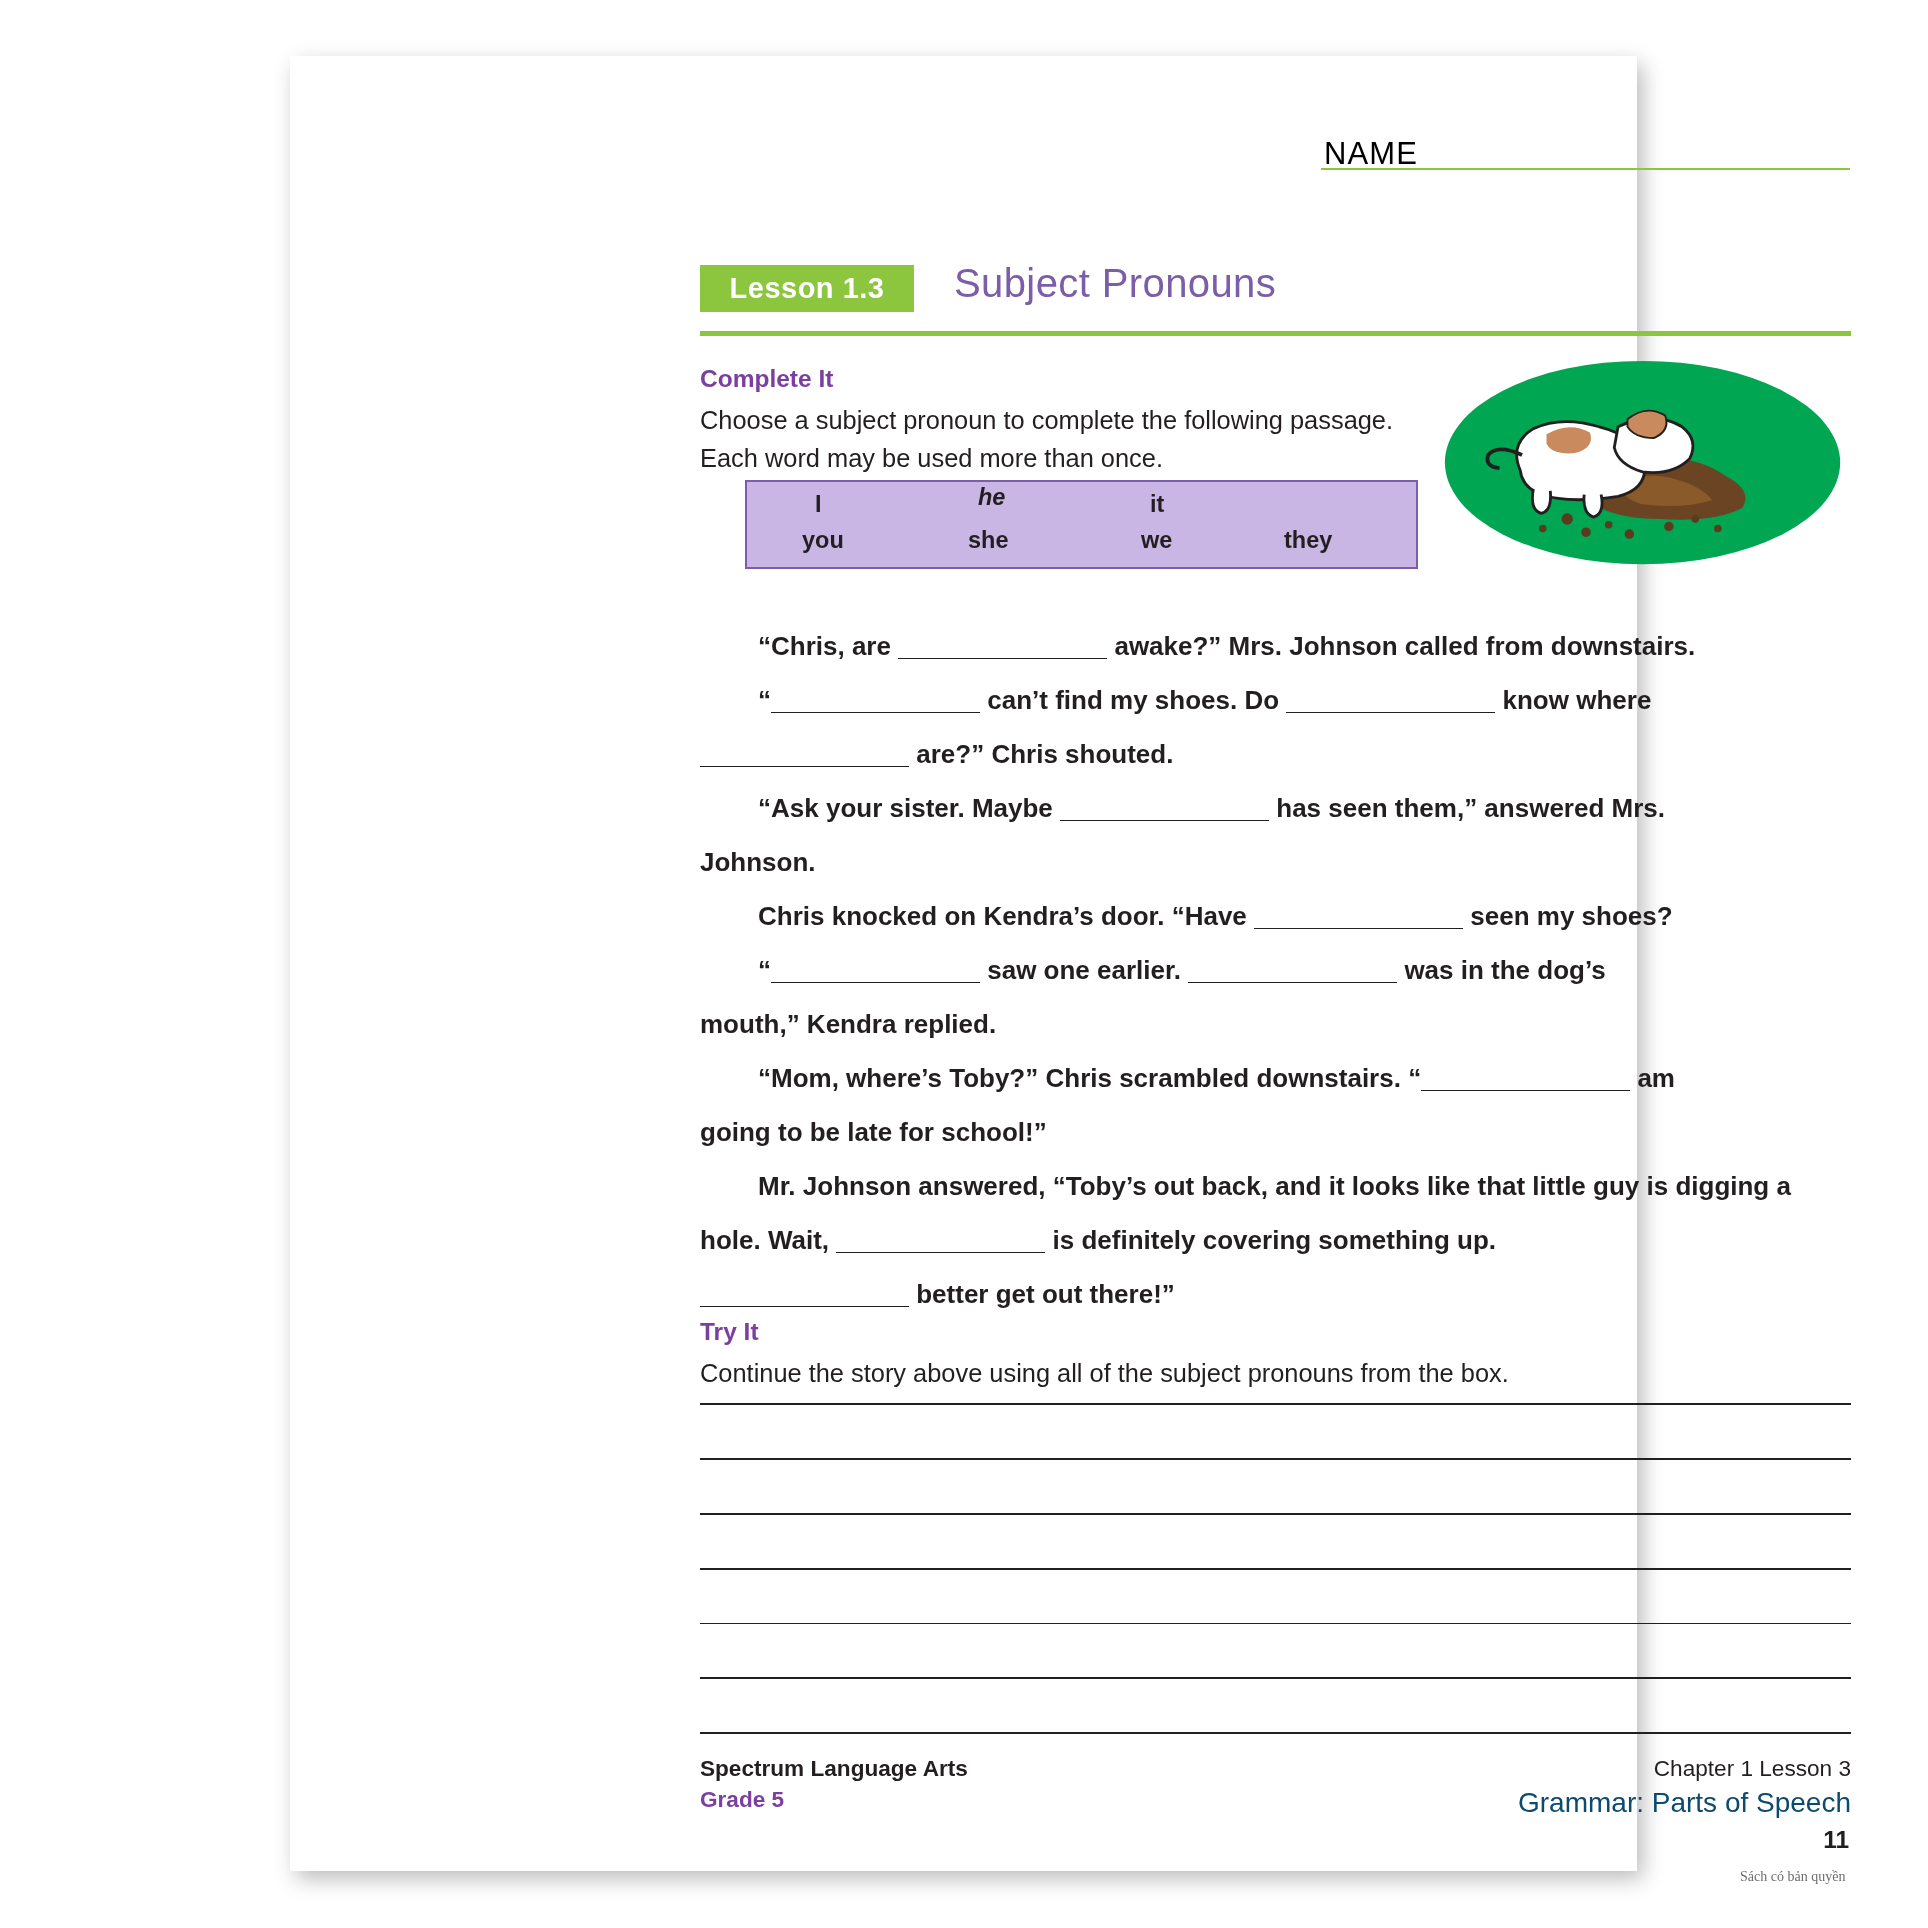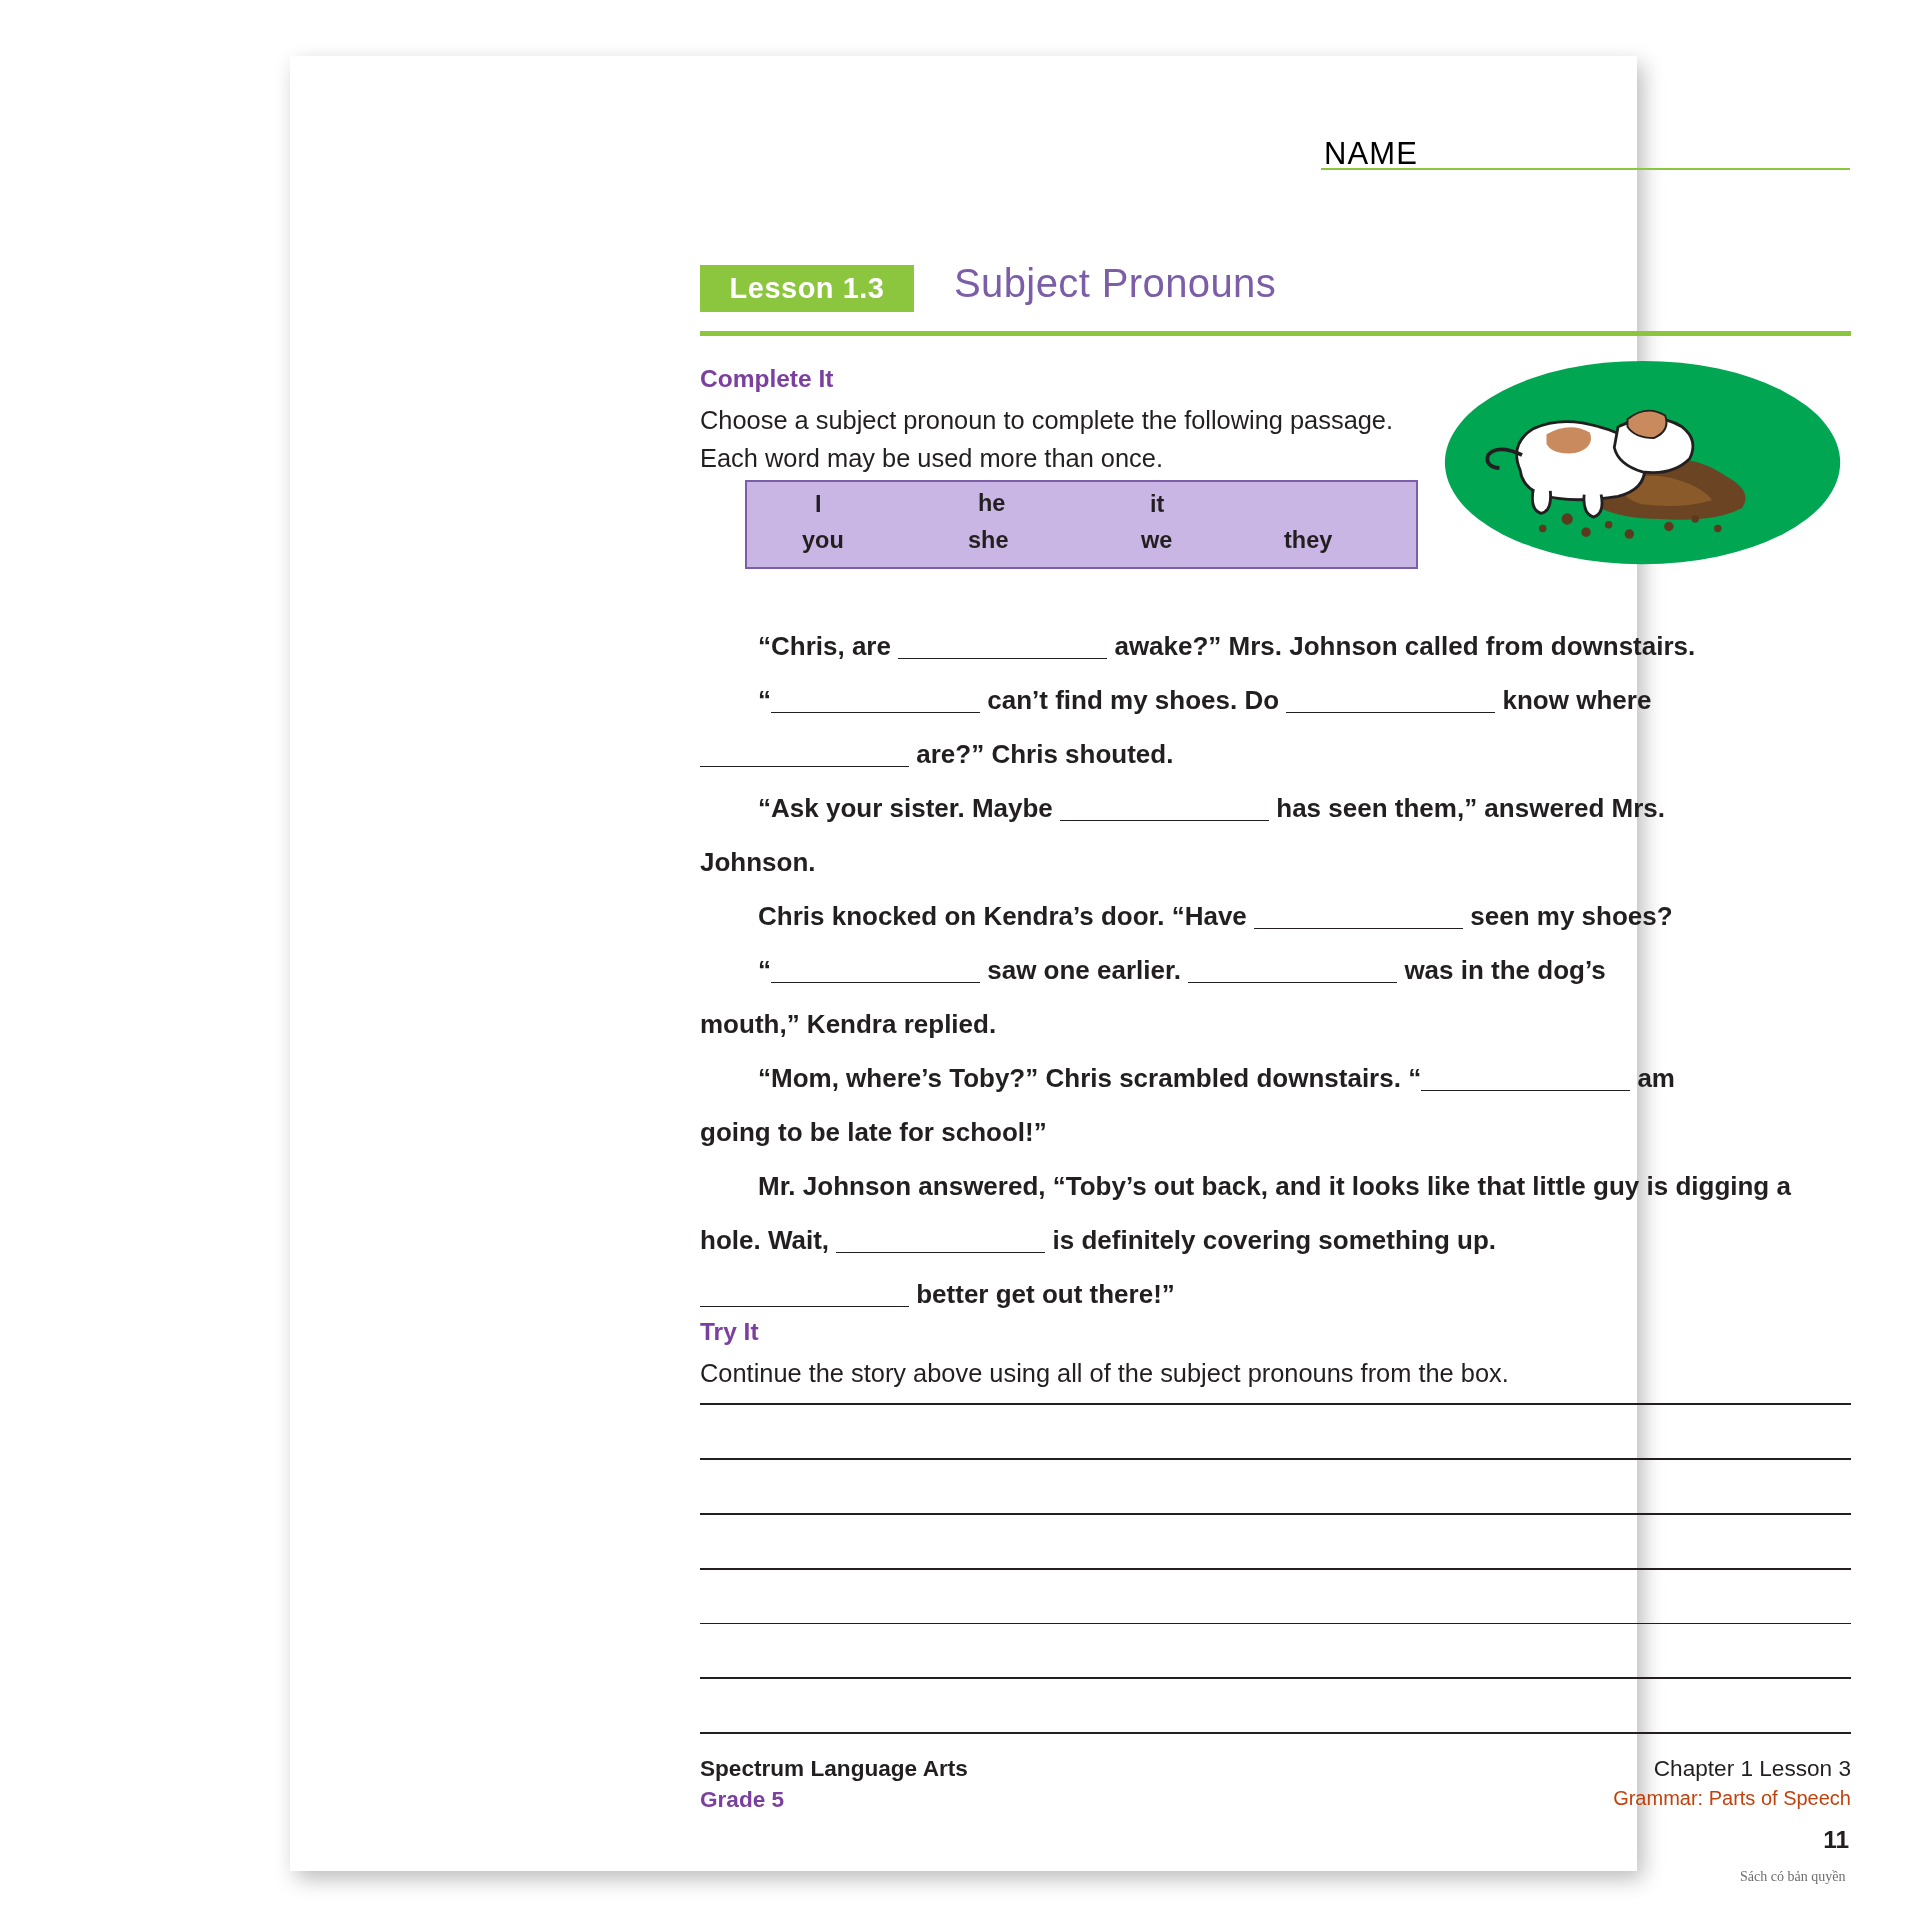--- a/index.html
+++ b/index.html
@@ -198,22 +198,22 @@
     top: 1700px;
     font-size: 22.6px;
     color: #231f20;
     text-align: right;
     width: 100%;
   }
   .footer-right-2 {
     position: absolute;
     right: 0px;
     top: 1731px;
-    font-size: 20px;
-    color: #c2410c;
+    font-size: 28px;
+    color: #0c4a6e;
     text-align: right;
     width: 100%;
   }
   .page-number {
     position: absolute;
     right: 1.9px;
     top: 1770px;
     font-size: 24.5px;
     font-weight: bold;
     color: #231f20;
@@ -253,21 +253,21 @@
     <div class="lesson-badge">Lesson 1.3</div>
     <div class="lesson-title">Subject Pronouns</div>
     <div class="header-rule"></div>
 
     <div class="section-heading" style="left:410px; top:309px;">Complete It</div>
     <div class="section-text" style="left:410px; top:345px; width:716px;">Choose a subject pronoun to complete the following passage. Each word may be used more than once.</div>
 
     <div class="word-box">
       <span class="word" style="left:68px;  top:9.4px;">I</span>
       <span class="word" style="left:55px;  top:45px;">you</span>
-      <span class="word" style="left:231px; top:8px;">he</span>
+      <span class="word" style="left:231px; top:2px;font-style:italic;">he</span>
       <span class="word" style="left:221px; top:45px;">she</span>
       <span class="word" style="left:403px; top:9.4px;">it</span>
       <span class="word" style="left:394px; top:45px;">we</span>
       <span class="word" style="left:537px; top:45px;">they</span>
     </div>
 
     <div class="dog-art">
       <svg width="400" height="212" viewBox="0 0 425 225" xmlns="http://www.w3.org/2000/svg">
         <ellipse cx="212" cy="112" rx="210" ry="108" fill="#00a651"></ellipse>
 

